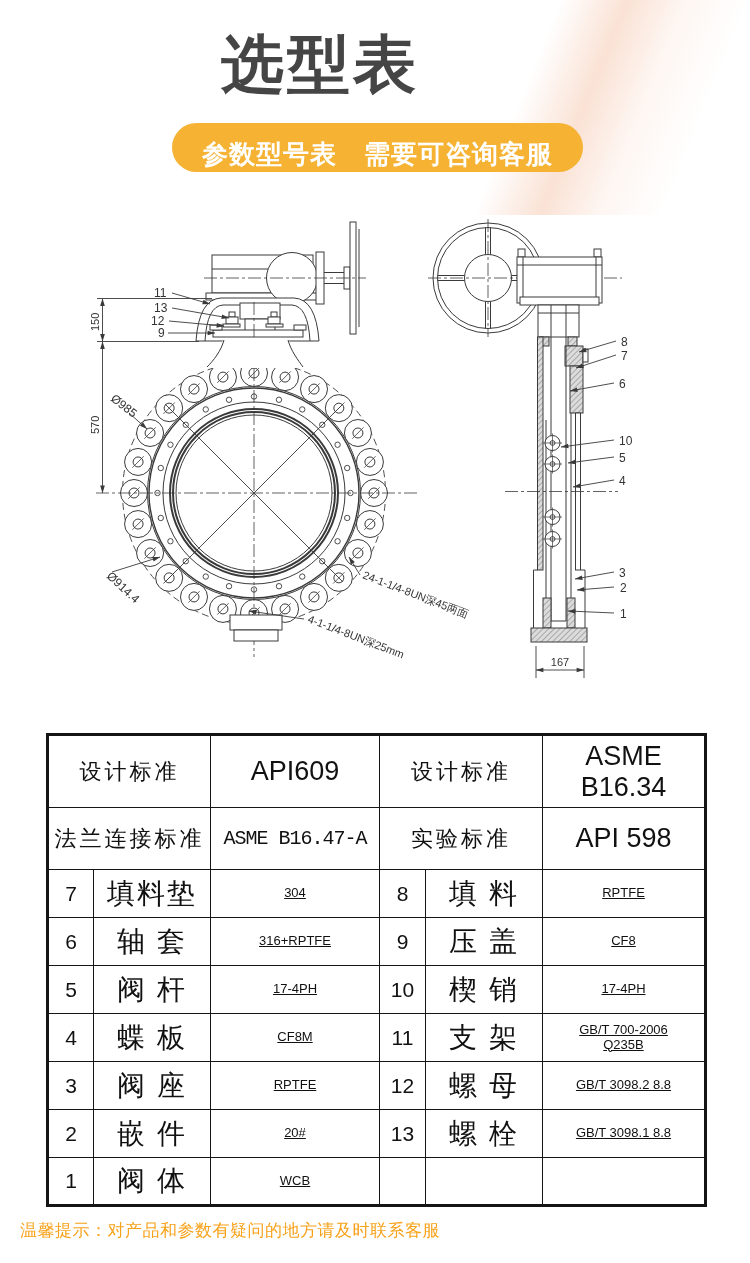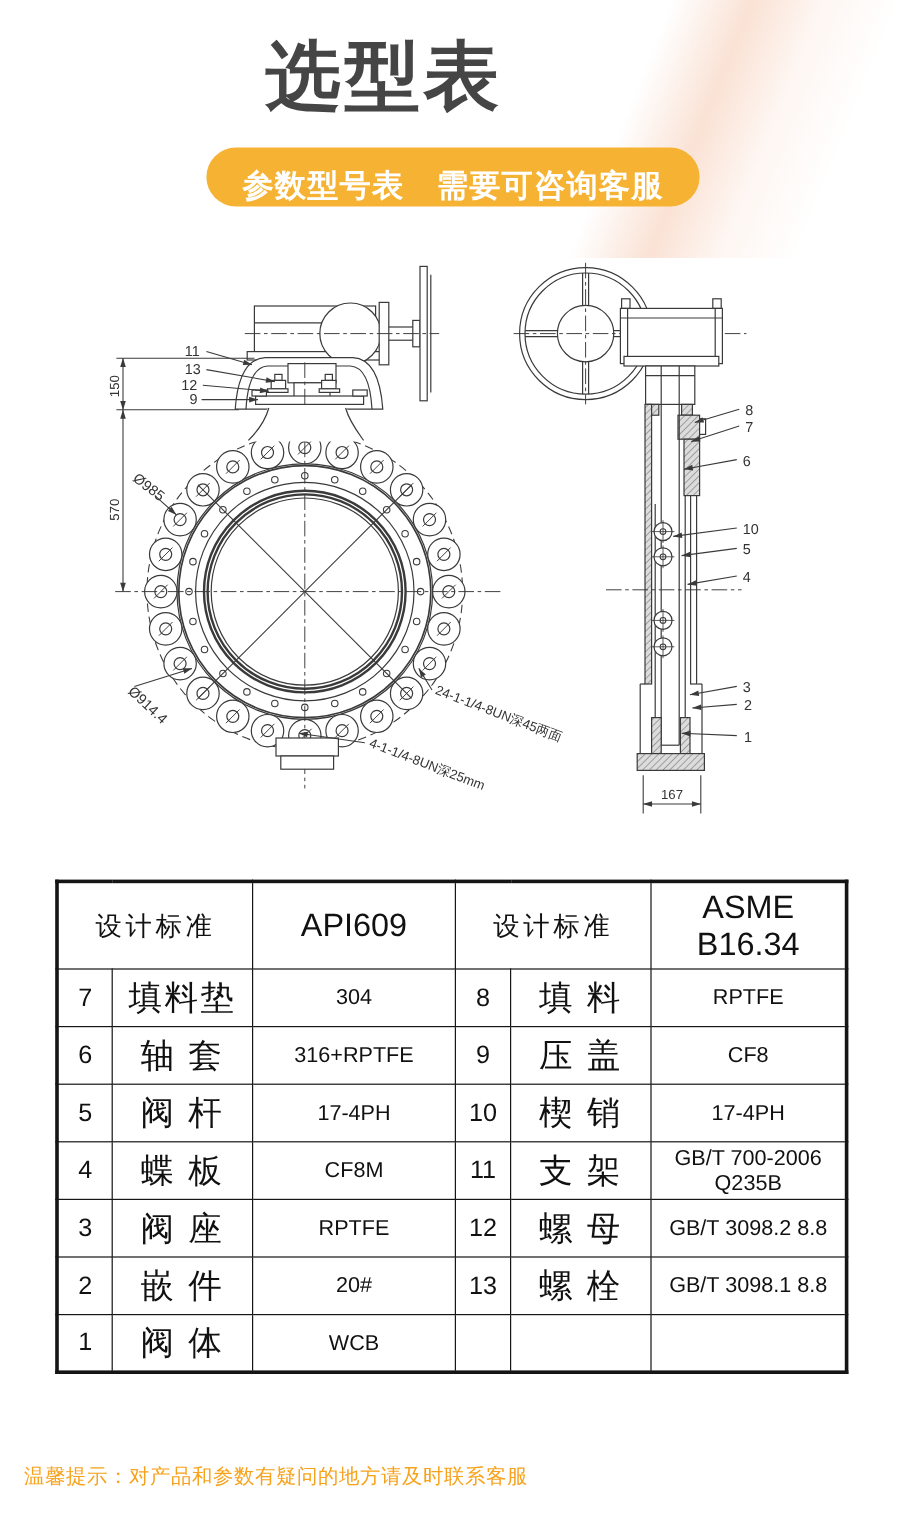--- a/index.html
+++ b/index.html
@@ -37,21 +37,21 @@
   table.spec td {
     border:1.5px solid #151515; text-align:center; vertical-align:middle;
     padding:0; color:#111; overflow:hidden;
   }
   tr.hr1 { height:73px; } tr.hr2 { height:62px; } tr.br { height:48px; }
   .h-label { font-size:22px; letter-spacing:3px; }
   .h-val   { font-size:27px; }
   .h-val-cad { font-size:20px; font-family:"Liberation Mono", monospace; letter-spacing:-1px; }
   .num   { font-size:21px; }
   .pname { font-size:28px; letter-spacing:2px; }
-  .pval  { font-size:18px; white-space:pre-line; line-height:1.15; }
+  .pval  { font-size:13px; white-space:pre-line; line-height:1.15;text-decoration:underline; }
   .footer-tip {
     position:absolute; left:20px; top:1219px;
     font-size:17px; font-weight:normal; color:#F7A21B; letter-spacing:0.5px;
   }
 </style>
 </head>
 <body>
 
 <div class="deco-tr"></div>
 
@@ -364,20 +364,26 @@
       <col style="width:117px">
       <col style="width:163px">
   </colgroup>
   <tbody>
   <tr class="hr1">
     <td colspan="2" class="h-label">设计标准</td>
     <td class="h-val">API609</td>
     <td colspan="2" class="h-label">设计标准</td>
     <td class="h-val">ASME B16.34</td>
   </tr>
+  <tr class="hr2">
+    <td colspan="2" class="h-label">法兰连接标准</td>
+    <td class="h-val-cad">ASME B16.47-A</td>
+    <td colspan="2" class="h-label">实验标准</td>
+    <td class="h-val">API 598</td>
+  </tr>
   <tr class="br">
     <td class="num">7</td>
     <td class="pname">填料垫</td>
     <td class="pval">304</td>
     <td class="num">8</td>
     <td class="pname">填 料</td>
     <td class="pval">RPTFE</td>
   </tr>
   <tr class="br">
     <td class="num">6</td>

